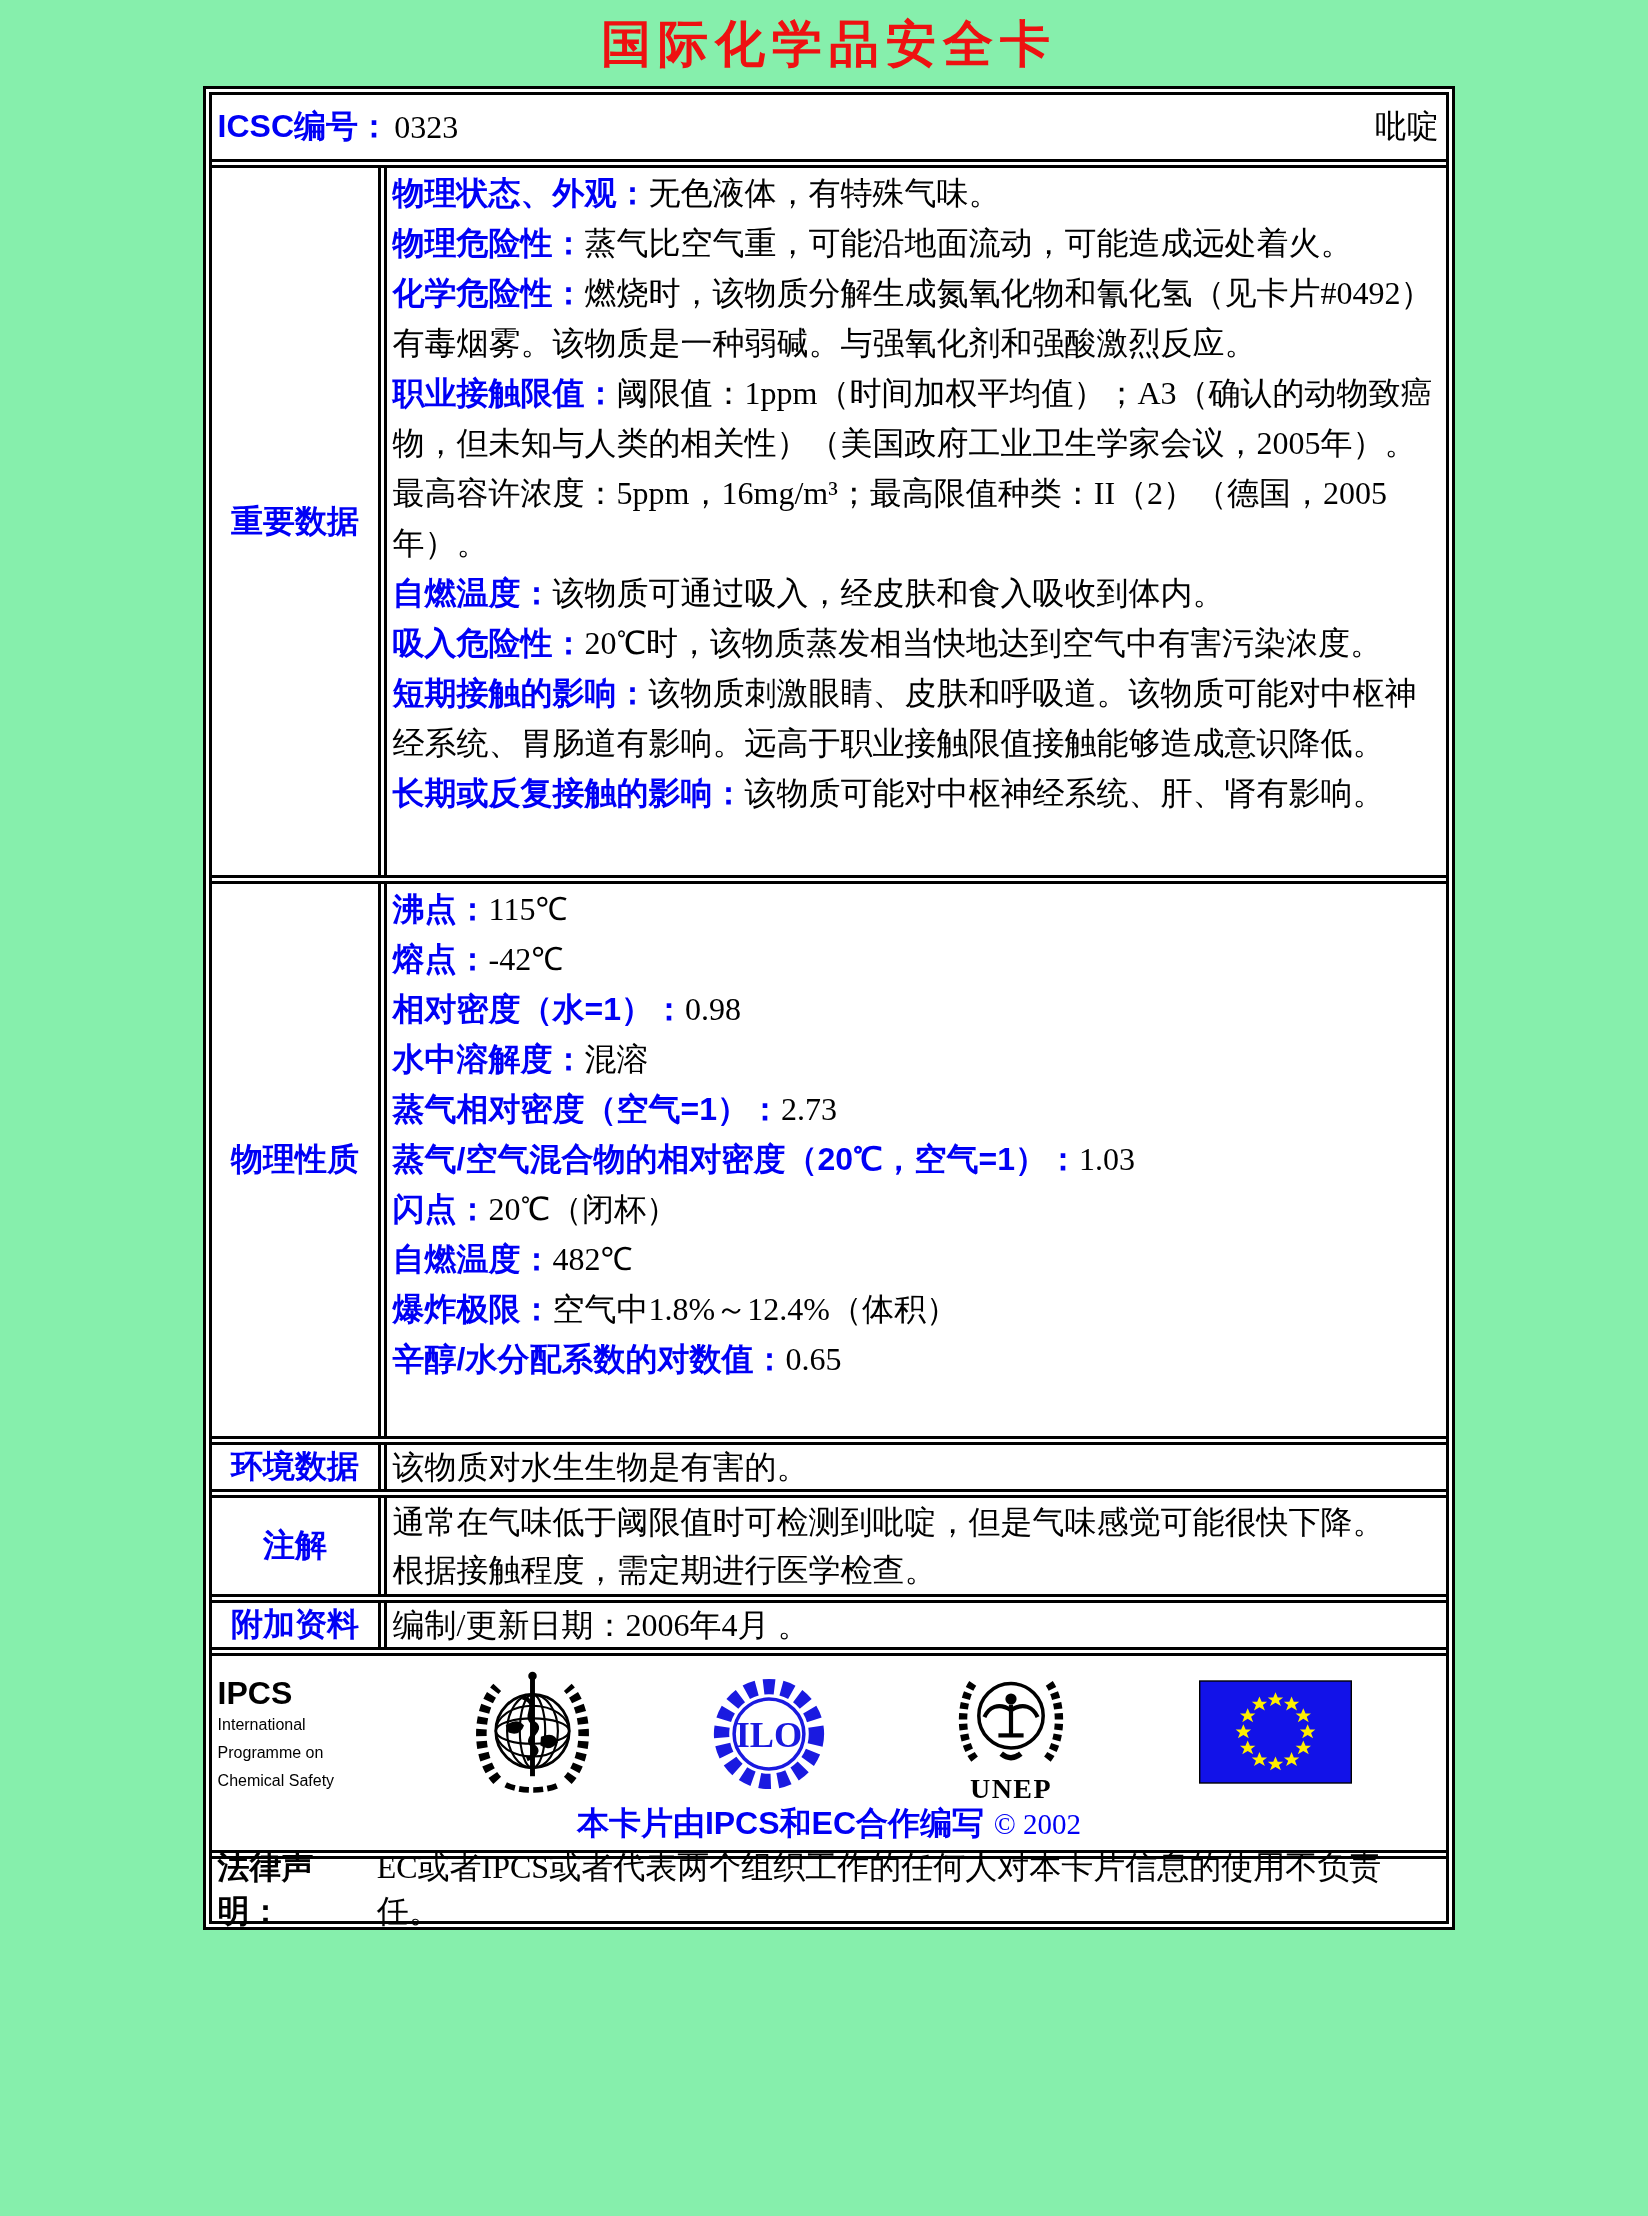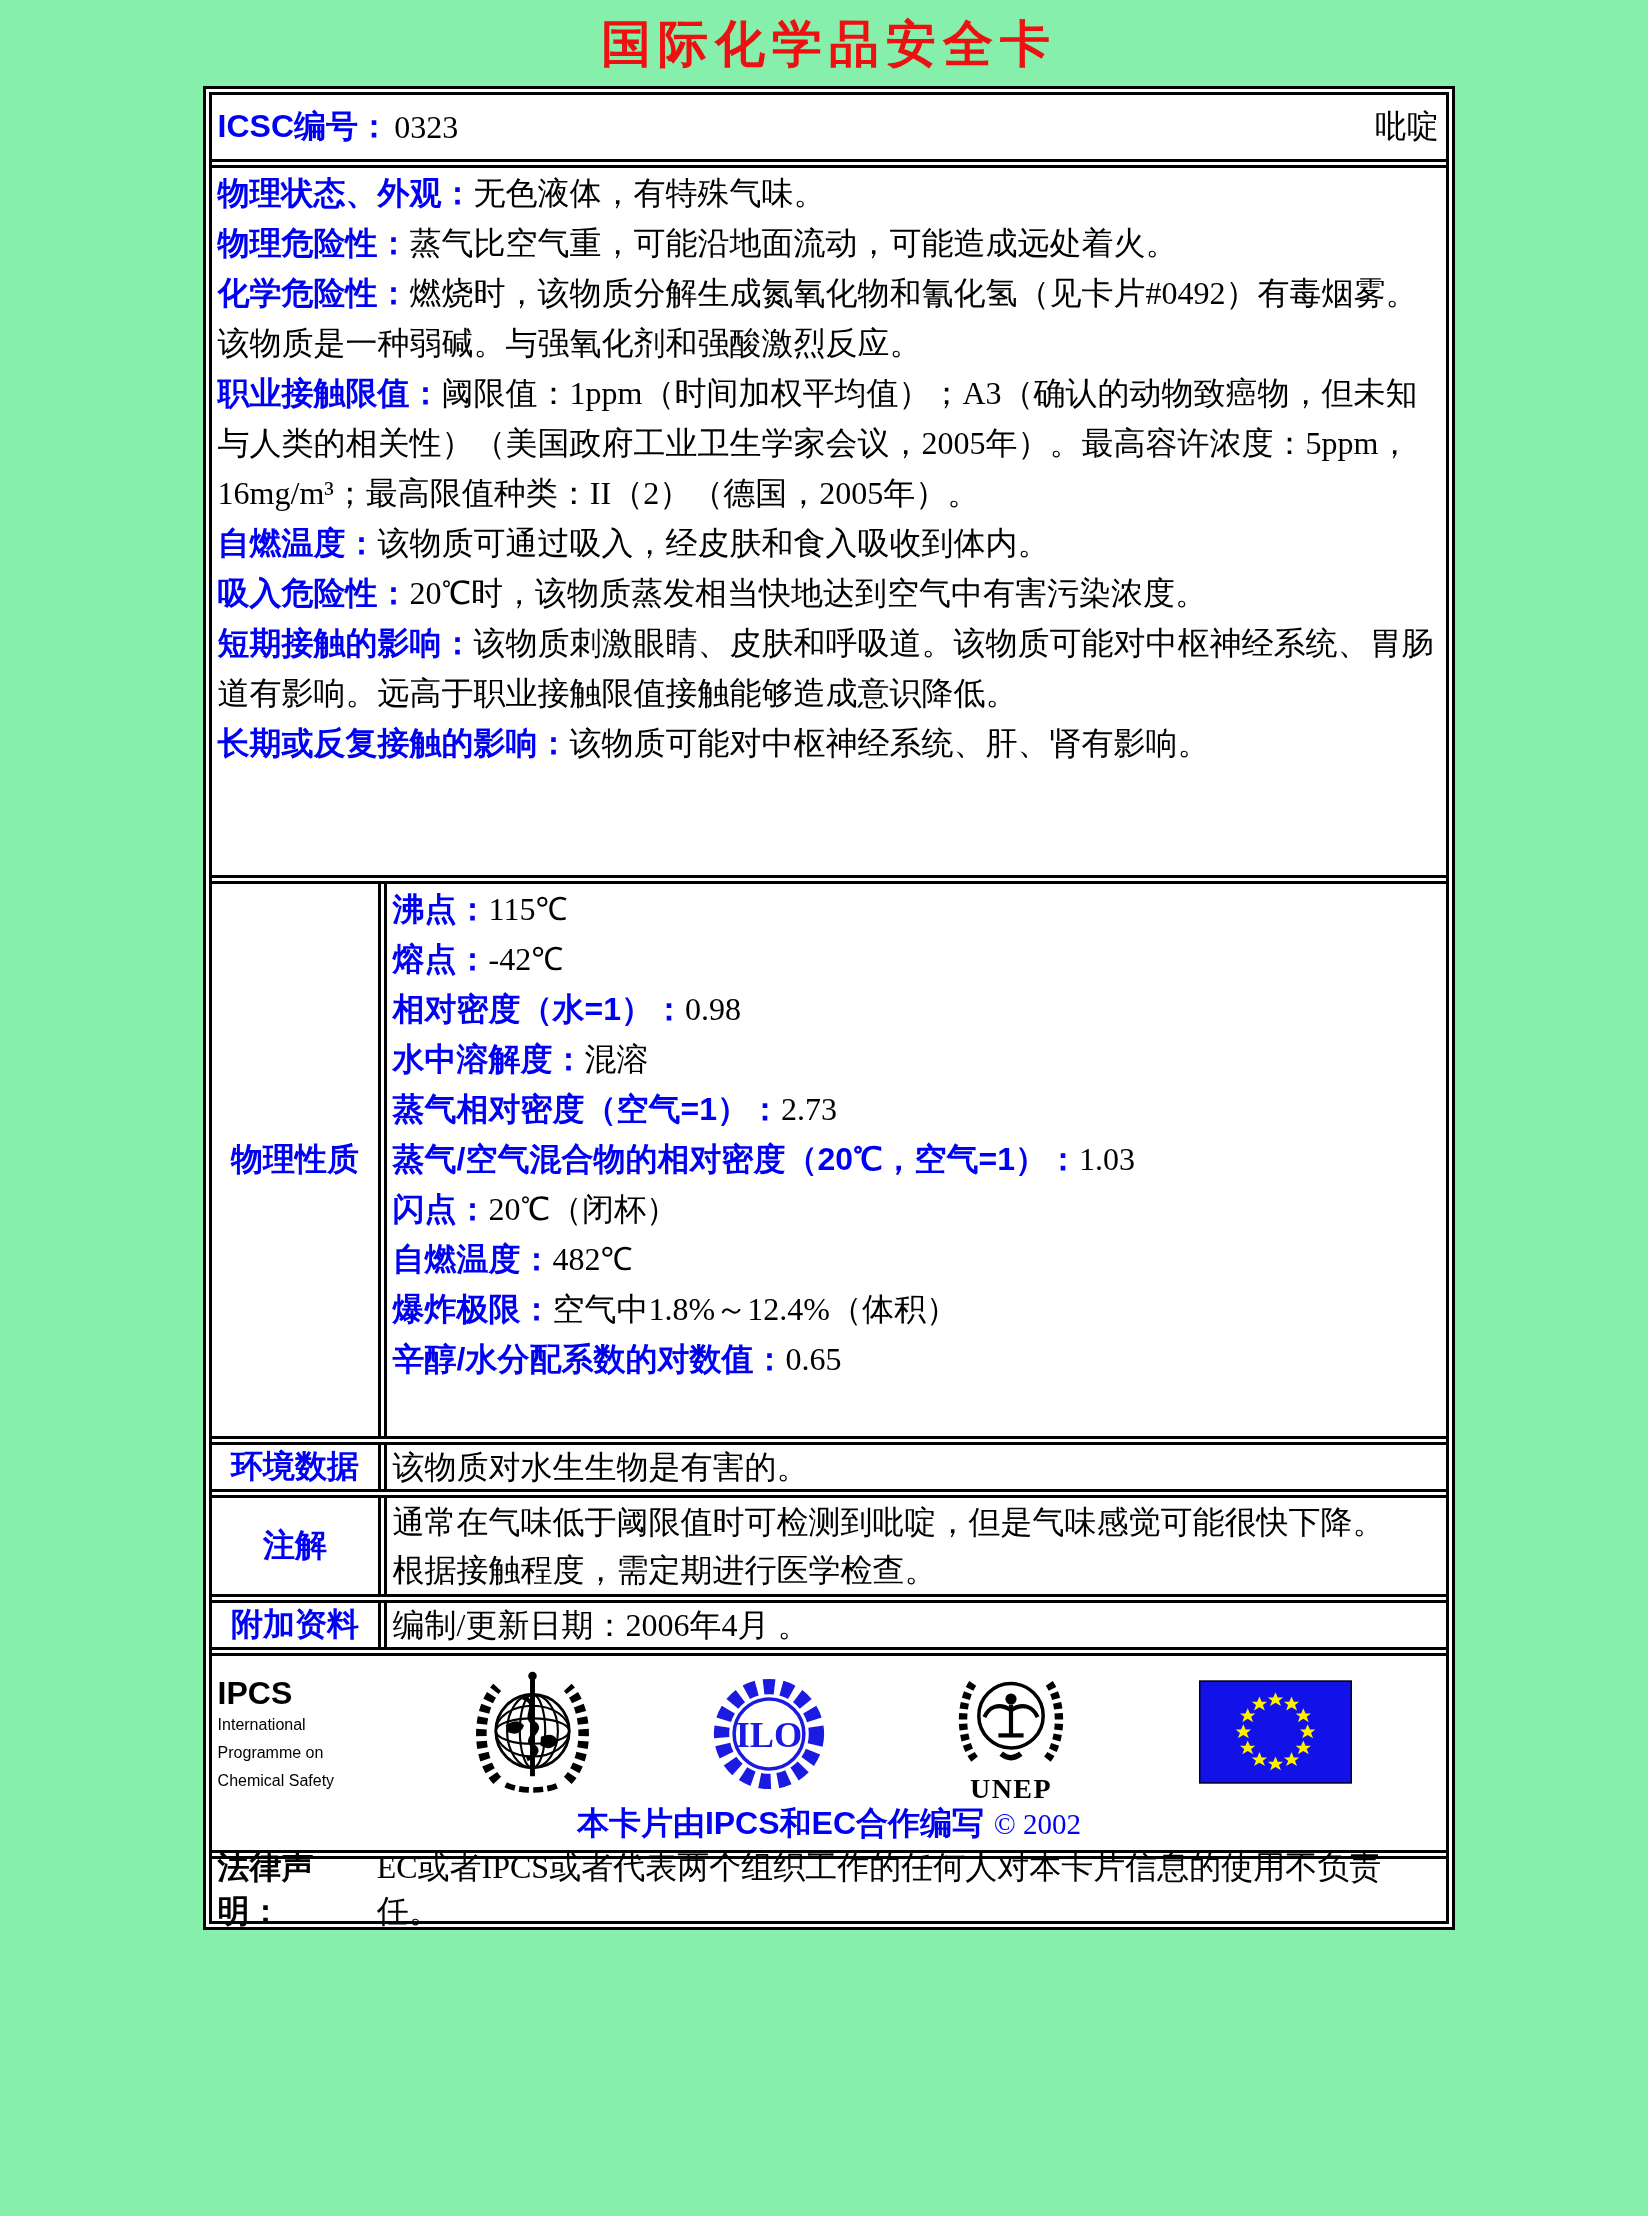--- a/index.html
+++ b/index.html
@@ -52,20 +52,23 @@
 
   <div class="card">
 
     <div class="row row-header">
       <span class="icsc-label">ICSC编号：</span>
       <span class="icsc-number">0323</span>
       <span class="chem-name">吡啶</span>
     </div>
 
     <div class="row">
+      <div class="row-label-cell">
+        <span>重要数据</span>
+      </div>
       <div class="content-cell content-important">
         <div><span class="blabel">物理状态、外观：</span><span>无色液体，有特殊气味。</span></div>
         <div><span class="blabel">物理危险性：</span><span>蒸气比空气重，可能沿地面流动，可能造成远处着火。</span></div>
         <div><span class="blabel">化学危险性：</span><span>燃烧时，该物质分解生成氮氧化物和氰化氢（见卡片#0492）有毒烟雾。该物质是一种弱碱。与强氧化剂和强酸激烈反应。</span></div>
         <div><span class="blabel">职业接触限值：</span><span>阈限值：1ppm（时间加权平均值）；A3（确认的动物致癌物，但未知与人类的相关性）（美国政府工业卫生学家会议，2005年）。最高容许浓度：5ppm，16mg/m³；最高限值种类：II（2）（德国，2005年）。</span></div>
         <div><span class="blabel">自燃温度：</span><span>该物质可通过吸入，经皮肤和食入吸收到体内。</span></div>
         <div><span class="blabel">吸入危险性：</span><span>20℃时，该物质蒸发相当快地达到空气中有害污染浓度。</span></div>
         <div><span class="blabel">短期接触的影响：</span><span>该物质刺激眼睛、皮肤和呼吸道。该物质可能对中枢神经系统、胃肠道有影响。远高于职业接触限值接触能够造成意识降低。</span></div>
         <div><span class="blabel">长期或反复接触的影响：</span><span>该物质可能对中枢神经系统、肝、肾有影响。</span></div>
       </div>

